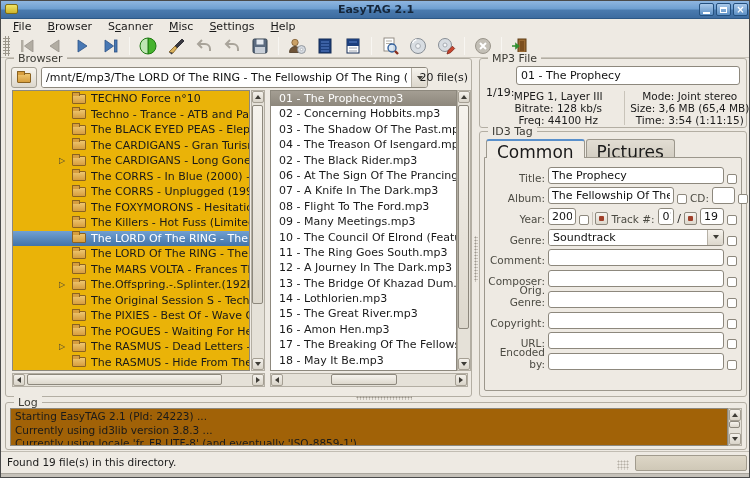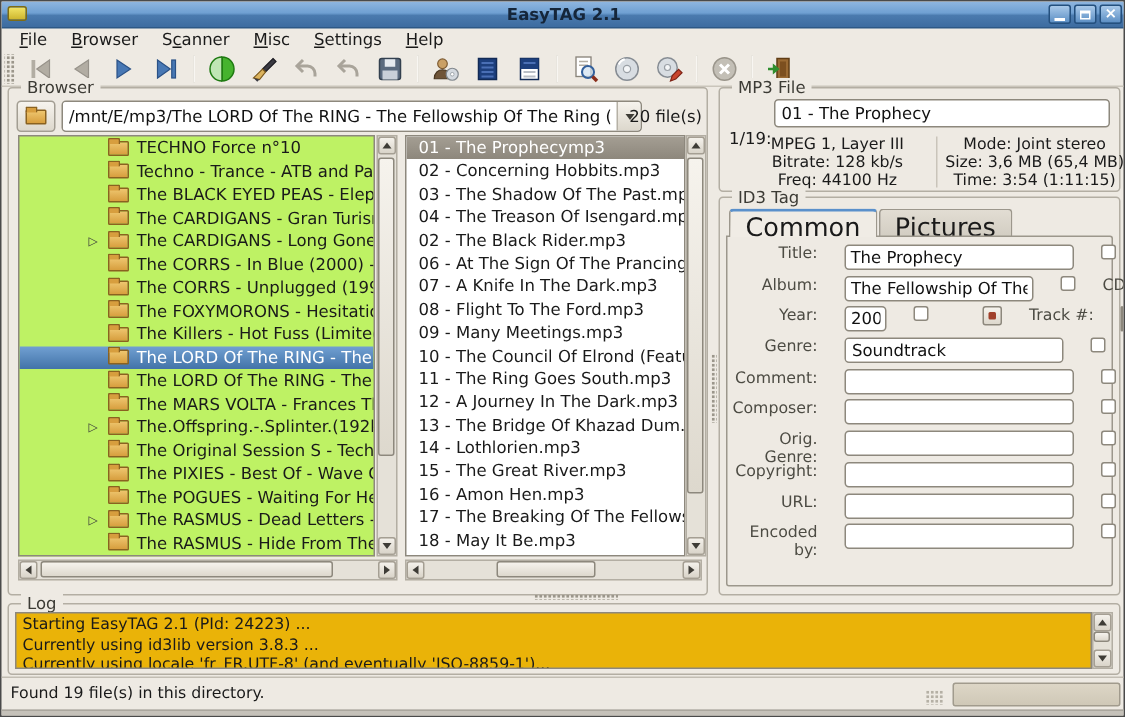--- a/index.html
+++ b/index.html
@@ -45,21 +45,21 @@
   .combo { display:flex; border:1px solid #8d887d; border-radius:3px; background:#fff; overflow:hidden; }
   .combo input { flex:1; border:none; outline:none; font-family:"DejaVu Sans",sans-serif; font-size:11px; padding:0 4px; color:#111; background:#fff; }
   .combo-arrow { width:16px; border-left:1px solid #b6b1a6; background:linear-gradient(#f6f3ed,#dcd7cc); display:flex; align-items:center; justify-content:center; }
   .arr-down { width:0; height:0; border-left:3.5px solid transparent; border-right:3.5px solid transparent; border-top:4px solid #3e3c36; }
   .arr-up { width:0; height:0; border-left:3.5px solid transparent; border-right:3.5px solid transparent; border-bottom:4px solid #3e3c36; }
   .arr-left { width:0; height:0; border-top:3.5px solid transparent; border-bottom:3.5px solid transparent; border-right:4px solid #3e3c36; }
   .arr-right { width:0; height:0; border-top:3.5px solid transparent; border-bottom:3.5px solid transparent; border-left:4px solid #3e3c36; }
   .path-combo { position:absolute; left:35px; top:0; width:387px; height:21px; }
   .file-count { position:absolute; right:3px; top:4px; font-size:11px; color:#1a1a1a; }
 
-  .tree-list { position:absolute; left:6px; top:31px; width:238px; height:281px; background:#bef264; border:1px solid #8d887d; overflow:hidden; }
+  .tree-list { position:absolute; left:6px; top:31px; width:238px; height:281px; background:#eab308; border:1px solid #8d887d; overflow:hidden; }
   .tree-row { height:15.5px; display:flex; align-items:center; padding-left:46px; white-space:nowrap; overflow:hidden; font-size:11px; color:#1a1a1a; }
   .tree-row .exp { width:13px; font-size:8px; color:#3a3a3a; flex:none; }
   .tree-row .folder-ico { flex:none; margin-right:5px; }
   .tree-row .lbl { overflow:hidden; white-space:nowrap; }
   .tree-row.sel { background:linear-gradient(#71a0d2,#4273a8); color:#fff; }
 
   .files-list { position:absolute; left:264px; top:31px; width:187px; height:281px; background:#fff; border:1px solid #8d887d; overflow:hidden; }
   .file-row { height:15.4px; line-height:15.4px; padding-left:8px; font-size:11px; color:#1a1a1a; white-space:nowrap; overflow:hidden; }
   .file-row.sel { background:linear-gradient(#a49e93,#8d877c); color:#fff; }
 
@@ -83,21 +83,21 @@
   .mp3-col span { font-size:10.5px; line-height:12px; color:#1a1a1a; white-space:nowrap; }
   .mp3-div { width:1px; background:#c9c4ba; margin:1px 0; }
 
   
   .id3-frame { left:478px; top:130px; width:268px; height:266px; }
   .tabs { position:absolute; left:6px; top:7px; height:19px; display:flex; }
   .tab { font-size:17px; color:#1a1a1a; padding:2px 10px 0; border:1px solid #9c978c; border-bottom:none; border-radius:3px 3px 0 0;
     background:linear-gradient(#e2ddd3,#d2cdc2); margin-right:1px; }
   .tab.active { background:#f0ece5; border-top:2px solid #5a90cb; padding-top:1px; position:relative; z-index:2; }
   .notebook { position:absolute; left:4px; top:25px; width:258px; height:234px; border:1px solid #9c978c; border-radius:0 2px 2px 2px; background:#EEEAE3; padding:5px 4px 0 2px; }
-  .tag-row { height:20.7px; display:flex; align-items:flex-start; gap:18px; }
+  .tag-row { height:20.7px; display:flex; align-items:flex-end; gap:3px; }
   .tag-row .lab { width:58px; flex:none; text-align:right; font-size:10.5px; color:#4c4b43; }
   .tag-row input, .tag-row .combo input { font-family:"DejaVu Sans",sans-serif; font-size:11px; color:#111; }
   .tag-row > input { height:17px; border:1px solid #8d887d; border-radius:3px; padding:0 3px; background:#fff; outline:none; }
   .tag-row .combo { height:17px; }
   .cb { flex:none; width:10px; height:10px; border:1px solid #8d887d; border-radius:2px; background:#fff; margin-left:auto; }
   .cb.inline { margin-left:0; }
   .mini-btn { flex:none; width:13px; height:13px; border:1px solid #8d887d; border-radius:2px;
     background:linear-gradient(#f6f3ed,#ddd8cd); display:flex; align-items:center; justify-content:center; }
   .mini-btn i { width:5px; height:5px; background:#a0402a; border-radius:1px; }
   .ysep { width:1px; height:13px; background:#c6c1b7; }
@@ -106,21 +106,21 @@
   
   .vpaned { position:absolute; left:471px; top:57px; width:7px; height:339px; }
   .vpaned i { position:absolute; left:2px; top:178px; width:4px; height:46px; display:block;
     background-image:radial-gradient(#9b968b 0.9px, transparent 1.1px); background-size:3px 3px; }
   .hpaned { position:absolute; left:4px; top:394px; width:742px; height:6px; }
   .hpaned i { position:absolute; left:351px; top:1px; width:56px; height:4px; display:block;
     background-image:radial-gradient(#9b968b 0.9px, transparent 1.1px); background-size:3px 3px; }
 
   
   .log-frame { left:4px; top:401px; width:742px; height:48px; }
-  .log-list { position:absolute; left:4px; top:5px; width:718px; height:38px; background:#eab308; border:1px solid #8d887d; overflow:hidden; padding:1px 4px; }
+  .log-list { position:absolute; left:4px; top:5px; width:718px; height:38px; background:#a16207; border:1px solid #8d887d; overflow:hidden; padding:1px 4px; }
   .log-line { font-size:10.5px; line-height:13.5px; color:#1a1a1a; white-space:nowrap; }
   .statusbar { position:absolute; left:0; top:450px; width:750px; height:22px; border-top:1px solid #c2bdb3; }
   .status-text { position:absolute; left:6px; top:4px; font-size:10.5px; color:#1a1a1a; }
   .progressbar { position:absolute; right:4px; top:3px; width:112px; height:16px; background:linear-gradient(#ddd6c6,#cfc8b7); border:1px solid #a19b8d; border-radius:2px; }
   .grip { position:absolute; right:122px; top:8px; width:12px; height:10px;
     background-image:radial-gradient(#b5b0a5 0.9px, transparent 1.1px); background-size:3px 3px; }
   .bottom-strip { position:absolute; left:0; top:472px; width:750px; height:6px; background:#c5c1b9; border-top:1px solid #aaa69d; }
 </style>
 </head>
 <body>

